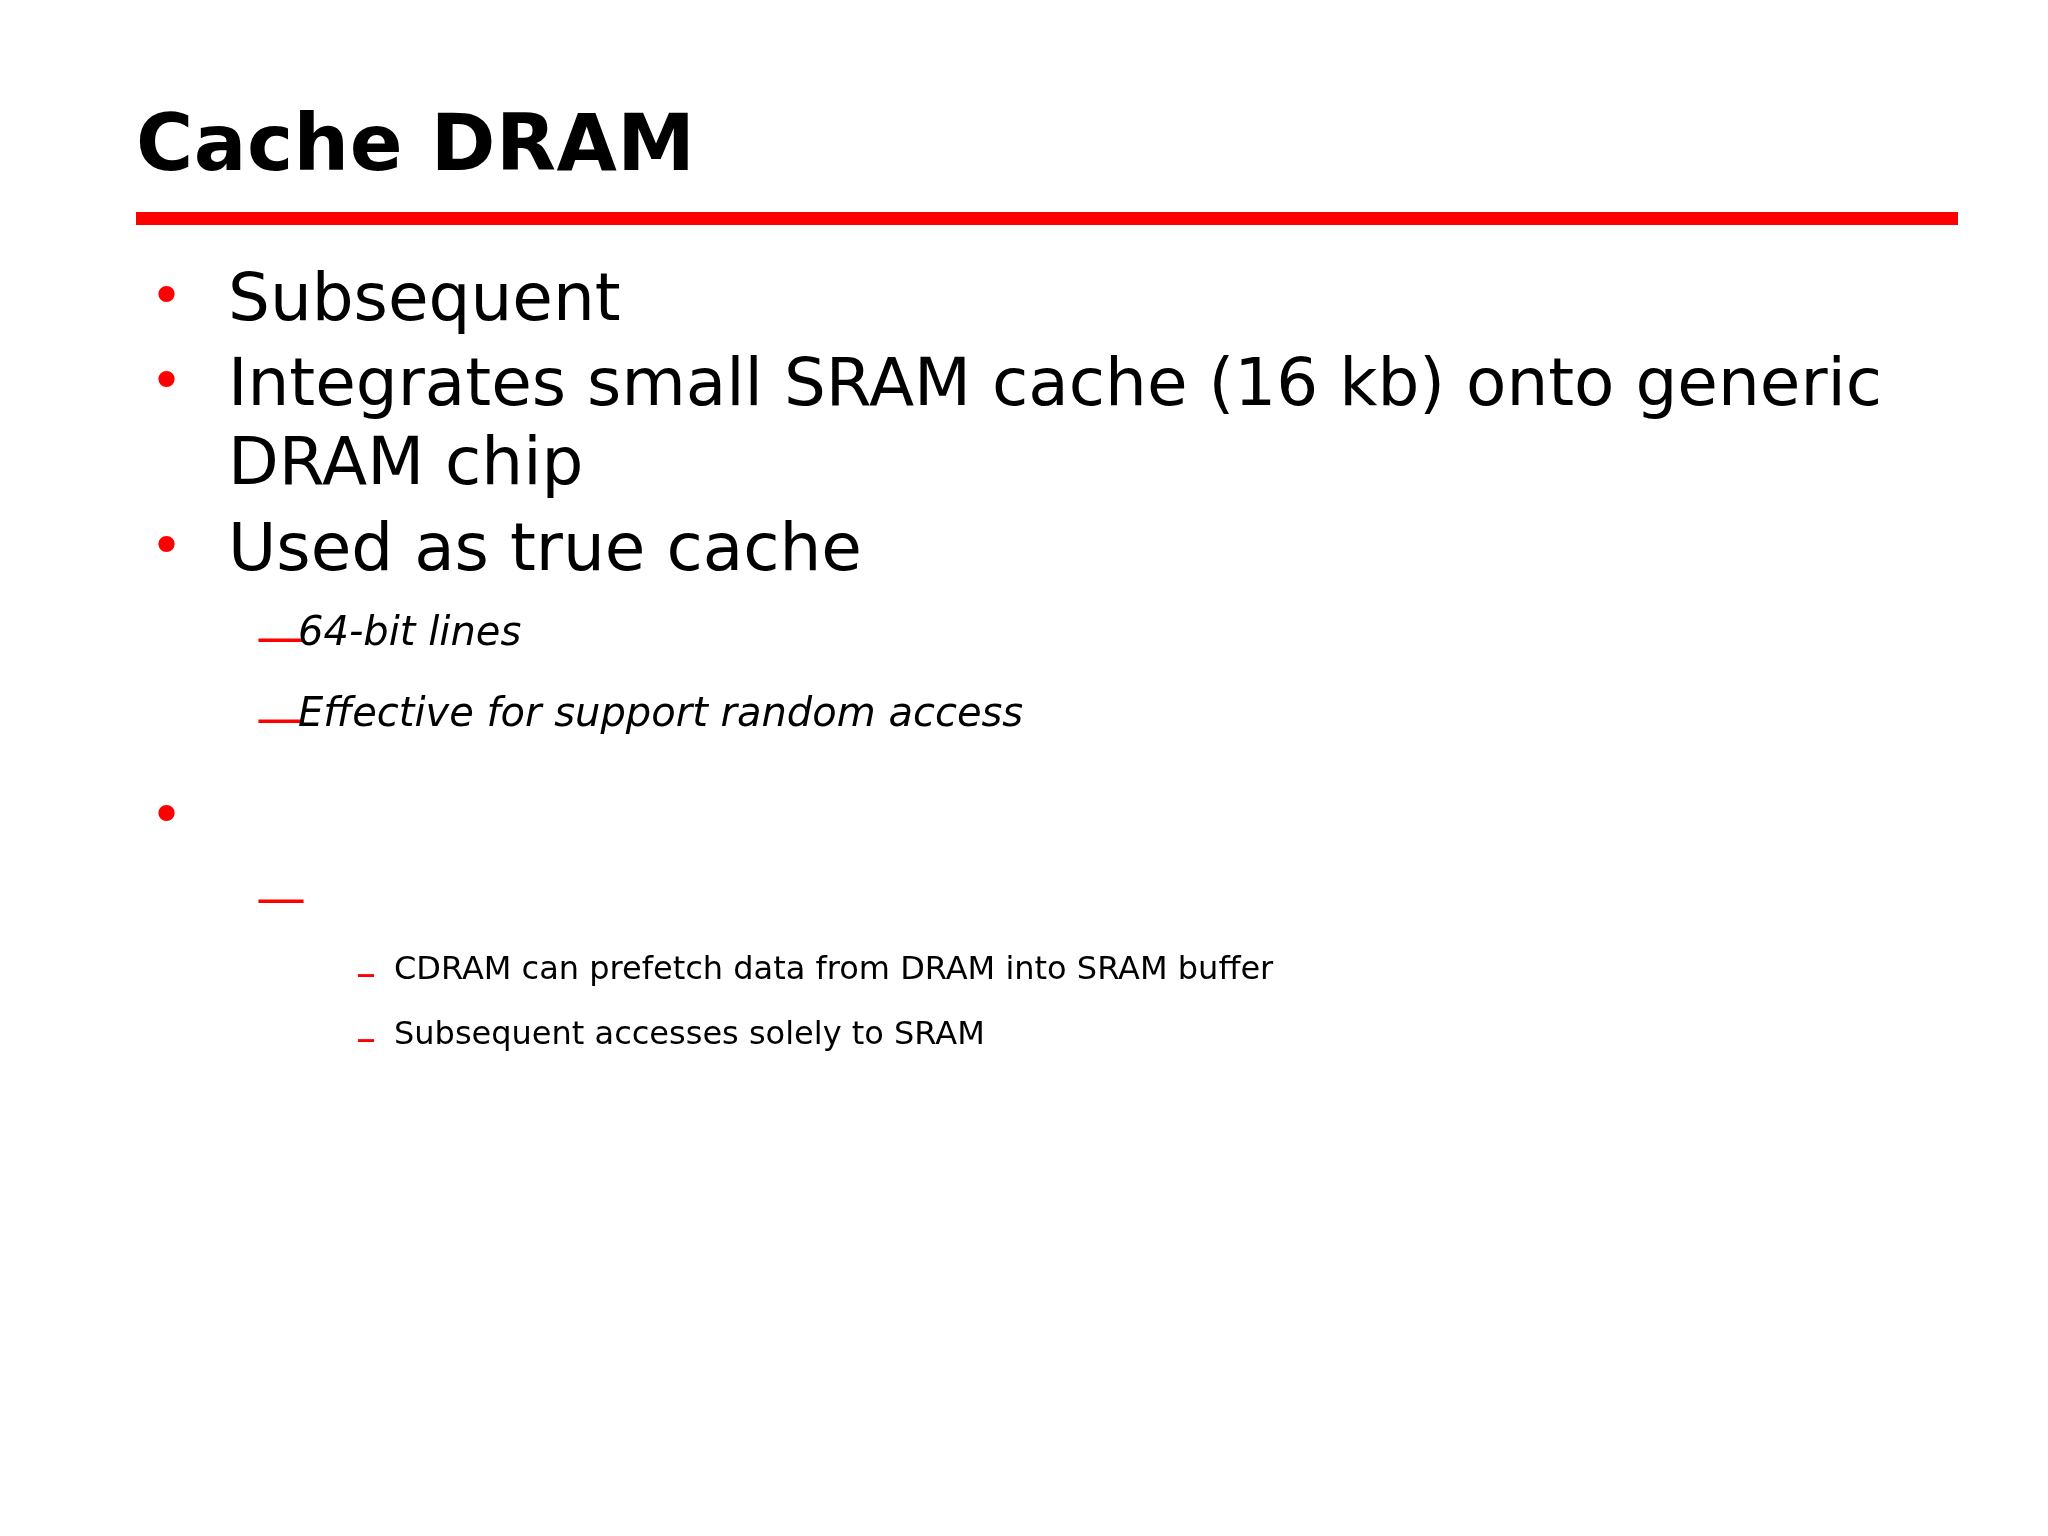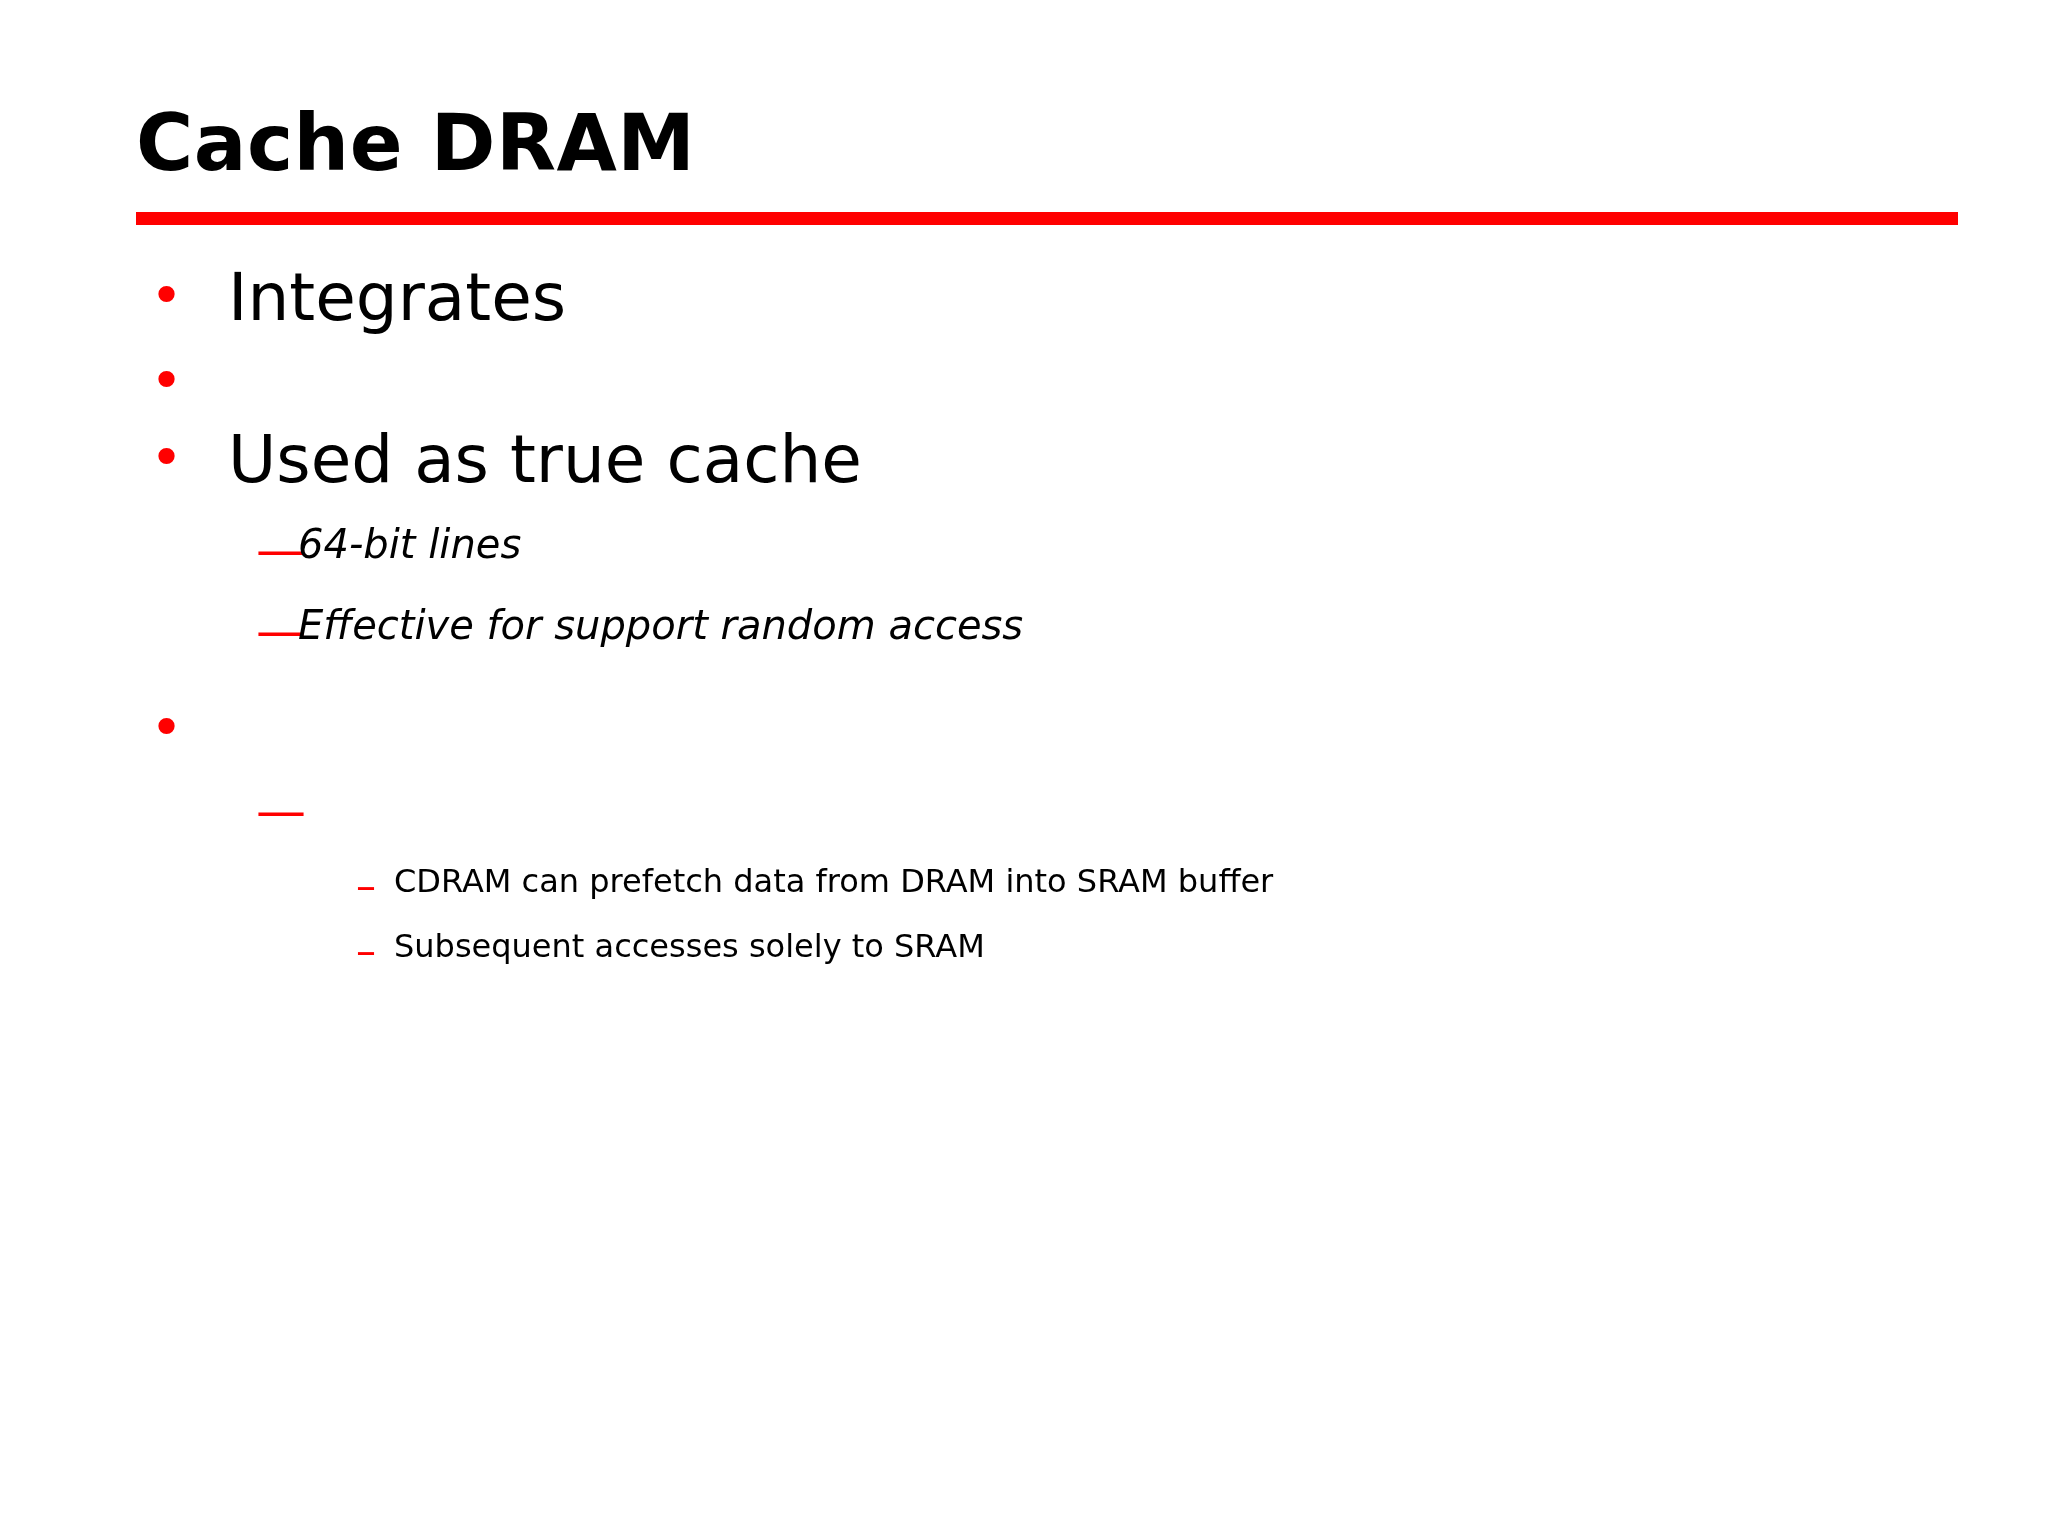--- a/index.html
+++ b/index.html
@@ -132,25 +132,26 @@
   <div class="title-block">
     <div class="slide-title">Cache DRAM</div>
   </div>
 
   <div class="title-rule"></div>
 
   <div class="body-block">
 
     <div class="item lvl1">
       <span class="marker">•</span>
-      <span class="text">Integrates</span>
+      <span class="text">Subsequent</span>
     </div>
 
     <div class="item lvl1">
       <span class="marker">•</span>
+      <span class="text">Integrates small SRAM cache (16 kb) onto generic DRAM chip</span>
     </div>
 
     <div class="item lvl1">
       <span class="marker">•</span>
       <span class="text">Used as true cache</span>
     </div>
 
     <div class="spacer-sm"></div>
 
     <div class="item lvl2">

